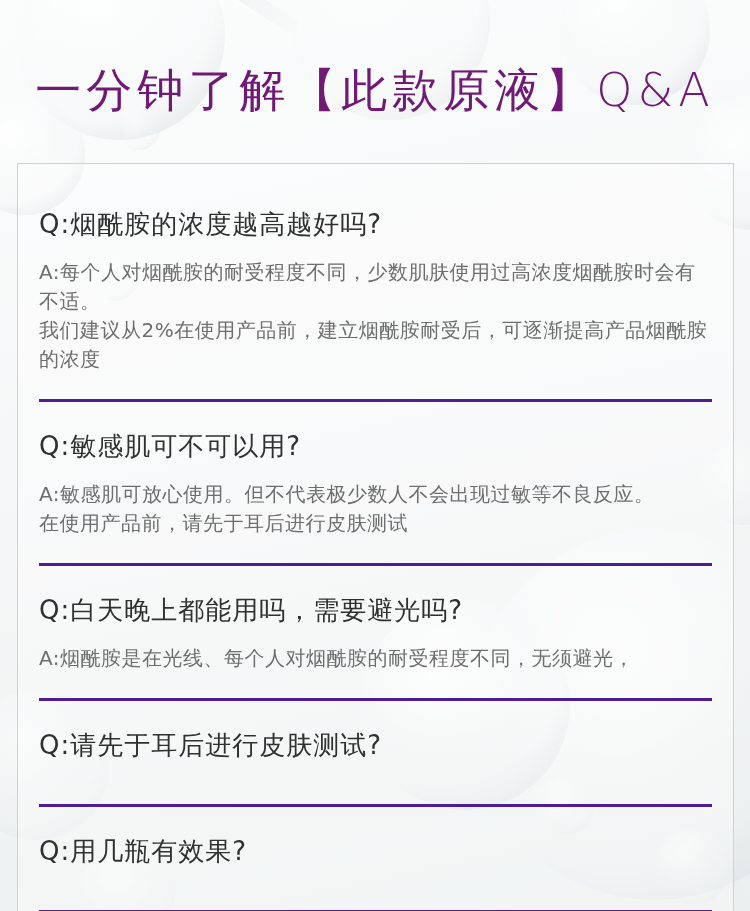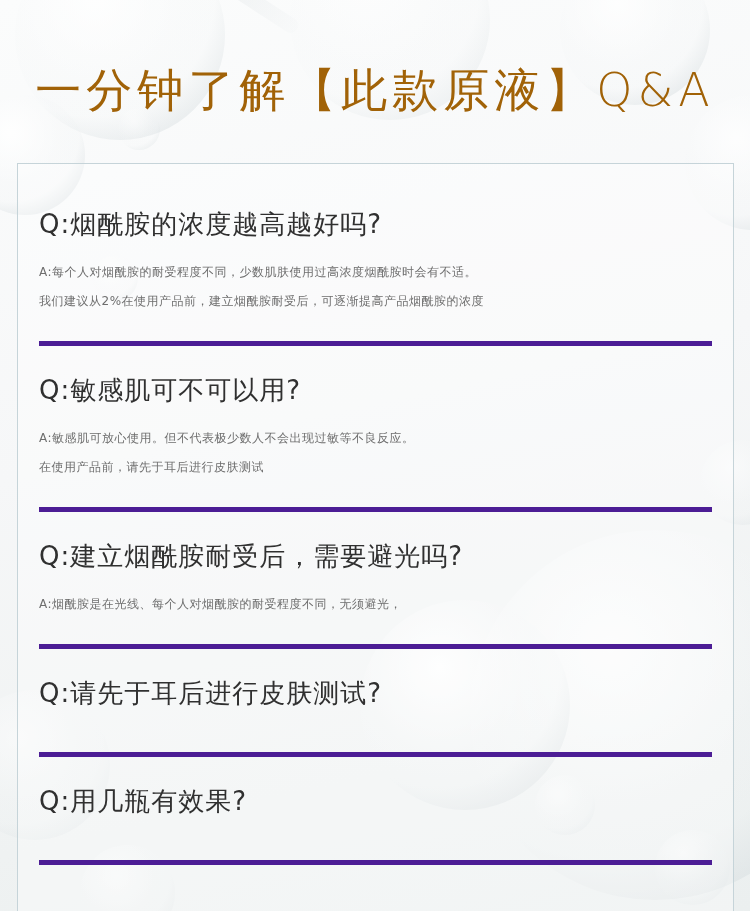--- a/index.html
+++ b/index.html
@@ -27,38 +27,38 @@
     position:absolute; left:196px; top:-8px; width:110px; height:15px;
     border-radius:8px; transform:rotate(33deg);
     background:linear-gradient(90deg,rgba(210,216,219,0.55),rgba(238,241,242,0.25));
     opacity:.6;
   }
   
   .page-title {
     position:absolute; z-index:2; top:60px; left:0; width:100%;
     text-align:center;
     font-size:46px; font-weight:300; letter-spacing:5px;
-    color:#a16207;
+    color:#701a75;
   }
   
   .qa-card {
     position:absolute; z-index:1;
     left:17px; top:163px; width:717px; height:770px;
     border:1px solid #c6d4d9;
     background:rgba(255,255,255,0.35);
     padding:14px 21px 0 21px;
   }
-  .qa-section { padding:27px 0 25px 0; border-bottom:5px solid #4c1d95; }
+  .qa-section { padding:27px 0 25px 0; border-bottom:3px solid #4c1d95; }
   .qa-section:first-child { padding-top:29px; }
   .qa-question {
     font-size:26px; font-weight:500; color:#303030;
     letter-spacing:1px; margin-bottom:16px;
   }
   .qa-answer-line {
-    font-size:12px; color:#6e6e6e; line-height:29px; letter-spacing:0.5px;
+    font-size:20px; color:#6e6e6e; line-height:29px; letter-spacing:0.5px;
   }
 </style>
 </head>
 <body>
 
 <div class="bubble-layer">
   <div class="bubble strong" style="left:15px;top:-70px;width:210px;height:210px;"></div>
   <div class="bubble" style="left:-35px;top:95px;width:120px;height:120px;"></div>
   <div class="bubble faint" style="left:118px;top:108px;width:42px;height:42px;"></div>
   <div class="dropper"></div>
@@ -85,21 +85,21 @@
     <div class="qa-answer-line">我们建议从2%在使用产品前，建立烟酰胺耐受后，可逐渐提高产品烟酰胺的浓度</div>
   </div>
 
   <div class="qa-section">
     <div class="qa-question">Q:敏感肌可不可以用?</div>
     <div class="qa-answer-line">A:敏感肌可放心使用。但不代表极少数人不会出现过敏等不良反应。</div>
     <div class="qa-answer-line">在使用产品前，请先于耳后进行皮肤测试</div>
   </div>
 
   <div class="qa-section">
-    <div class="qa-question">Q:建立烟酰胺耐受后，需要避光吗?</div>
+    <div class="qa-question">Q:白天晚上都能用吗，需要避光吗?</div>
     <div class="qa-answer-line">A:烟酰胺是在光线、每个人对烟酰胺的耐受程度不同，无须避光，</div>
   </div>
 
   <div class="qa-section">
     <div class="qa-question">Q:请先于耳后进行皮肤测试?</div>
   </div>
 
   <div class="qa-section">
     <div class="qa-question">Q:用几瓶有效果?</div>
 

